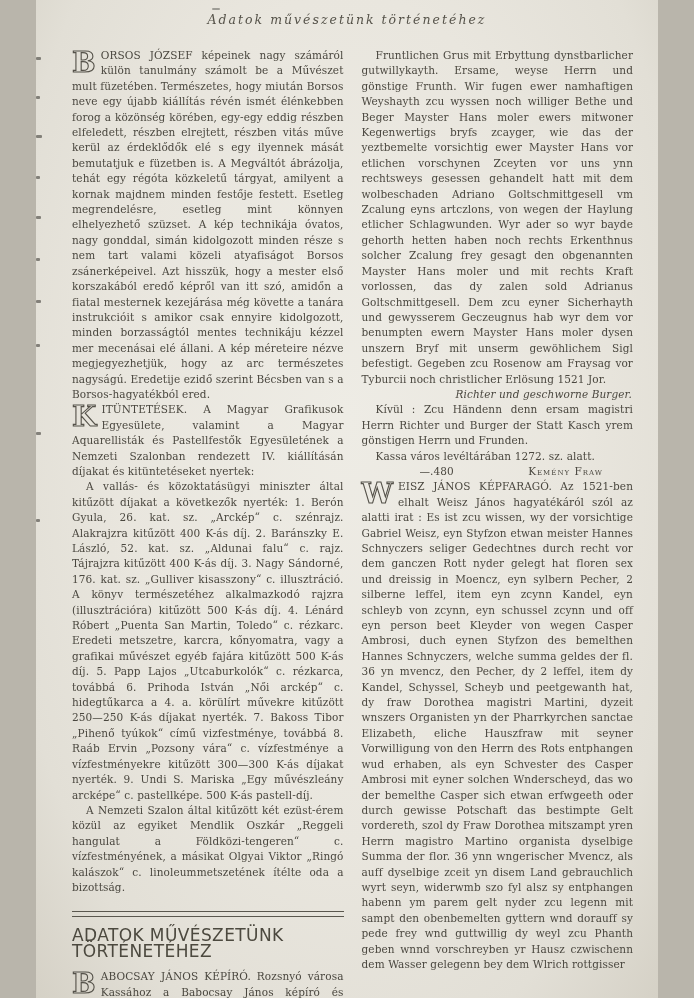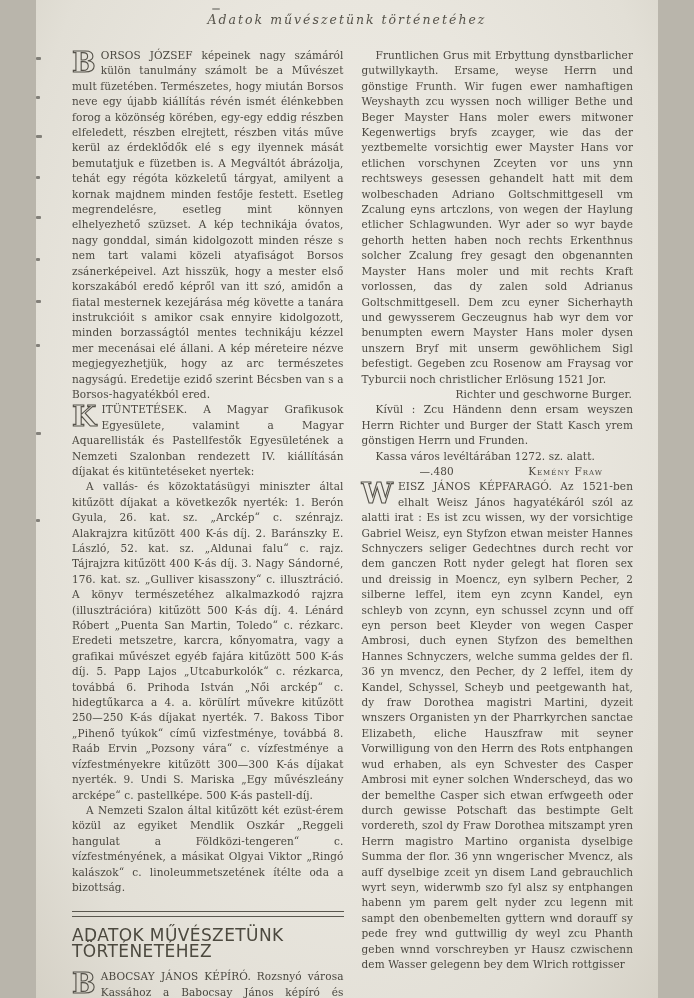--- a/index.html
+++ b/index.html
@@ -60,21 +60,21 @@
     font-family:"DejaVu Sans", sans-serif;
     font-size:17px;
     letter-spacing:0.4px;
     color:#4c493f;
     margin:0 0 9px 0;
     font-weight:normal;
     transform:scaleY(1.08);
     transform-origin:left bottom;
     text-align:left;
   }
-  .sig-line { text-align:left; padding-left:94px; text-indent:0; }
+  .sig-line { text-align:left; padding-left:94px; text-indent:0;font-style:italic; }
   .archive-line { text-indent:14px; }
   .refline {
     display:flex;
     justify-content:space-between;
     padding:0 30px 0 58px;
   }
   .smallcaps { font-variant:small-caps; letter-spacing:1px; }
   .page-number {
     margin-top:14px;
     padding-left:22px;
@@ -134,21 +134,21 @@
 
       <div class="page-number">360</div>
     </div>
 
     <div class="col">
 
       <p class="indent">Fruntlichen Grus mit Erbyttung dynstbarlicher gutwillykayth. Ersame, weyse Herrn und gönstige Frunth. Wir fugen ewer namhaftigen Weyshayth zcu wyssen noch williger Bethe und Beger Mayster Hans moler ewers mitwoner Kegenwertigs bryfs zcayger, wie das der yeztbemelte vorsichtig ewer Mayster Hans vor etlichen vorschynen Zceyten vor uns ynn rechtsweys gesessen gehandelt hatt mit dem wolbeschaden Adriano Goltschmittgesell vm Zcalung eyns artczlons, von wegen der Haylung etlicher Schlagwunden. Wyr ader so wyr bayde gehorth hetten haben noch rechts Erkenthnus solcher Zcalung frey gesagt den obgenannten Mayster Hans moler und mit rechts Kraft vorlossen, das dy zalen sold Adrianus Goltschmittgesell. Dem zcu eyner Sicherhayth und gewysserem Geczeugnus hab wyr dem vor benumpten ewern Mayster Hans moler dysen unszern Bryf mit unserm gewöhlichem Sigl befestigt. Gegeben zcu Rosenow am Fraysag vor Tyburcii noch christlicher Erlösung 1521 Jor.</p>
 
       <p class="sig-line">Richter und geschworne Burger.</p>
 
-      <p class="indent">Kívül : Zcu Händenn denn ersam weyszen Herrn Richter und Burger der Statt Kasch yrem gönstigen Herrn und Frunden.</p>
+      <p class="indent">Kívül : Zcu Händenn denn ersam magistri Herrn Richter und Burger der Statt Kasch yrem gönstigen Herrn und Frunden.</p>
 
       <p class="archive-line">Kassa város levéltárában 1272. sz. alatt.</p>
 
       <div class="refline">
         <span>—.480</span>
         <span class="smallcaps">Kemény Fraw</span>
       </div>
 
       <p class="gap">
         <span class="dropcap">W</span><span>EISZ JÁNOS KÉPFARAGÓ. Az 1521-ben elhalt Weisz János hagyatékáról szól az alatti irat : Es ist zcu wissen, wy der vorsichtige Gabriel Weisz, eyn Styfzon etwan meister Hannes Schnyczers seliger Gedechtnes durch recht vor dem ganczen Rott nyder gelegt hat floren sex und dreissig in Moencz, eyn sylbern Pecher, 2 silberne leffel, item eyn zcynn Kandel, eyn schleyb von zcynn, eyn schussel zcynn und off eyn person beet Kleyder von wegen Casper Ambrosi, duch eynen Styfzon des bemelthen Hannes Schnyczers, welche summa geldes der fl. 36 yn mvencz, den Pecher, dy 2 leffel, item dy Kandel, Schyssel, Scheyb und peetgewanth hat, dy fraw Dorothea magistri Martini, dyzeit wnszers Organisten yn der Pharrkyrchen sanctae Elizabeth, eliche Hauszfraw mit seyner Vorwilligung von den Herrn des Rots entphangen wud erhaben, als eyn Schvester des Casper Ambrosi mit eyner solchen Wnderscheyd, das wo der bemelthe Casper sich etwan erfwgeeth oder durch gewisse Potschaft das bestimpte Gelt vordereth, szol dy Fraw Dorothea mitszampt yren Herrn magistro Martino organista dyselbige Summa der flor. 36 ynn wngerischer Mvencz, als auff dyselbige zceit yn disem Land gebrauchlich wyrt seyn, widerwmb szo fyl alsz sy entphangen habenn ym parem gelt nyder zcu legenn mit sampt den obenbemelten gyttern wnd dorauff sy pede frey wnd guttwillig dy weyl zcu Phanth geben wnnd vorschreyben yr Hausz czwischenn dem Wasser gelegenn bey dem Wlrich rottgisser</span>

